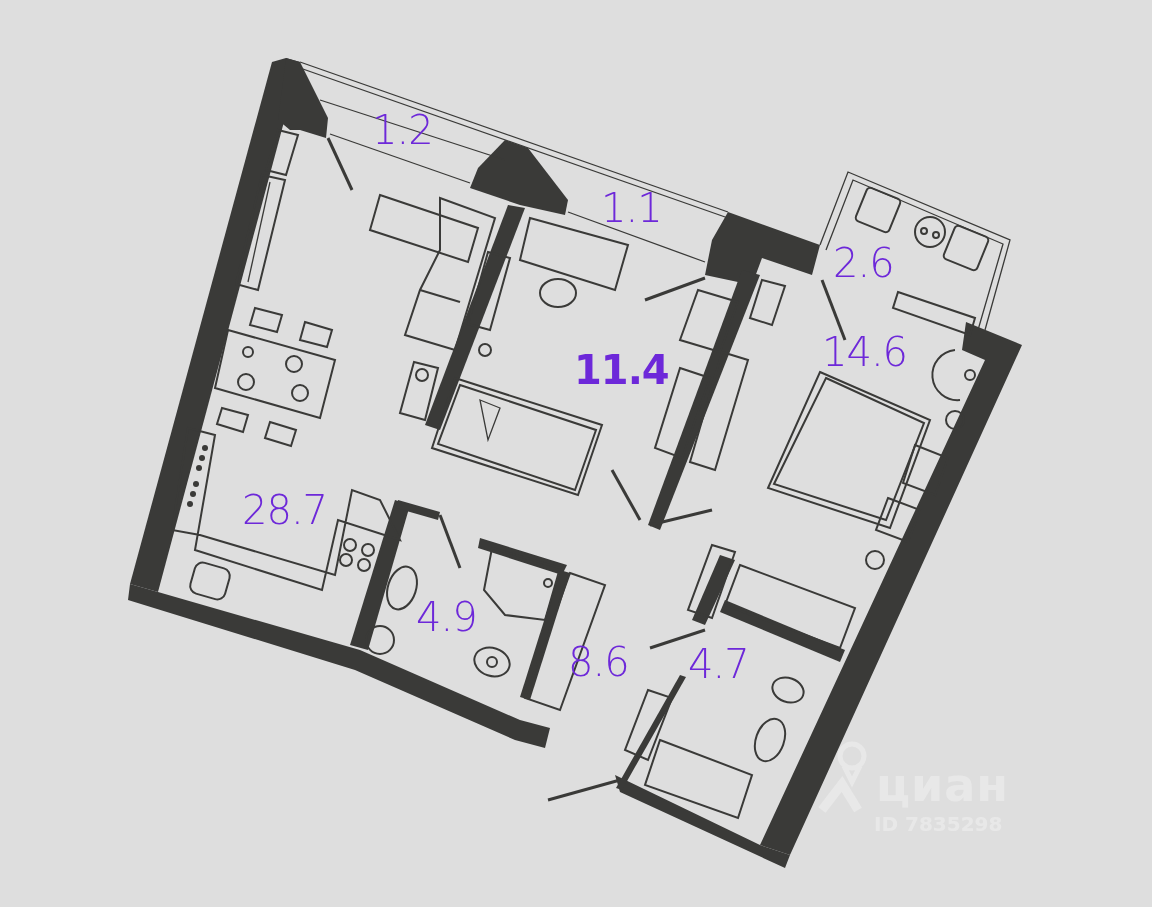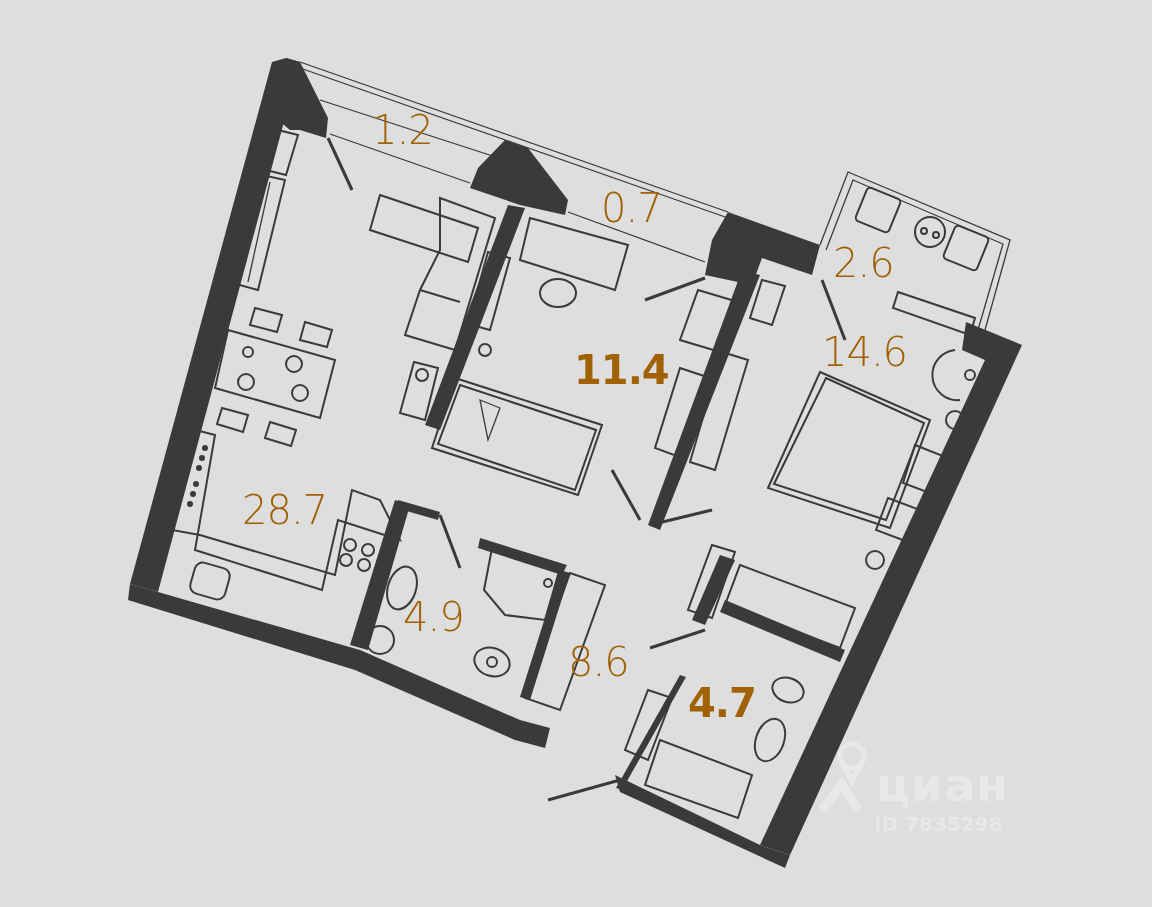--- a/index.html
+++ b/index.html
@@ -2,21 +2,21 @@
 <html><head>
 <meta charset="utf-8">
 <style>
   html,body{margin:0;padding:0;background:#dedede;}
   body{width:1152px;height:907px;overflow:hidden;position:relative;font-family:"DejaVu Sans",sans-serif;}
   #plan{position:absolute;left:0;top:0;}
   .wall{fill:#3a3a38;}
   .ln{fill:none;stroke:#3a3a38;stroke-width:2;}
   .thin{fill:none;stroke:#3a3a38;stroke-width:1.3;}
   .door{stroke:#3a3a38;stroke-width:3;fill:none;}
-  .area{position:absolute;color:#a16207;font-family:"DejaVu Sans",sans-serif;font-size:40px;font-weight:300;letter-spacing:-1px;line-height:1;}
+  .area{position:absolute;color:#6d28d9;font-family:"DejaVu Sans",sans-serif;font-size:40px;font-weight:300;letter-spacing:-1px;line-height:1;}
   .wm{position:absolute;left:818px;top:738px;color:#eaeaea;opacity:.9;}
   .wm .brand{font-family:"DejaVu Sans",sans-serif;font-size:46px;font-weight:700;position:absolute;left:58px;top:20px;letter-spacing:1px;}
   .wm .id{font-family:"DejaVu Sans",sans-serif;font-size:20px;font-weight:700;position:absolute;left:56px;top:74px;white-space:nowrap;}
   .wm svg{position:absolute;left:0;top:0;}
 </style>
 </head>
 <body>
 
 <svg id="plan" width="1152" height="907" viewBox="0 0 1152 907">
 
@@ -163,28 +163,28 @@
     <polygon class="ln" points="712,545 735,552 712,618 688,610"></polygon>
     <polygon class="ln" points="740,565 855,608 840,648 725,605"></polygon>
     <ellipse class="ln" cx="788" cy="690" rx="16" ry="12" transform="rotate(20 788 690)"></ellipse>
     <ellipse class="ln" cx="770" cy="740" rx="14" ry="22" transform="rotate(20 770 740)"></ellipse>
     <polygon class="ln" points="660,740 752,775 738,818 645,785"></polygon>
     <polygon class="ln" points="648,690 672,698 648,760 625,750"></polygon>
   </g>
 </svg>
 
 <div class="area" style="left:372px;top:110px;">1.2</div>
-<div class="area" style="left:601px;top:188px;">0.7</div>
+<div class="area" style="left:601px;top:188px;">1.1</div>
 <div class="area" style="left:833px;top:243px;">2.6</div>
 <div class="area" style="left:574px;top:350px;font-weight:bold;">11.4</div>
 <div class="area" style="left:822px;top:332px;">14.6</div>
 <div class="area" style="left:242px;top:490px;">28.7</div>
-<div class="area" style="left:403px;top:597px;">4.9</div>
+<div class="area" style="left:416px;top:597px;">4.9</div>
 <div class="area" style="left:568px;top:642px;">8.6</div>
-<div class="area" style="left:688px;top:683px;font-weight:bold;">4.7</div>
+<div class="area" style="left:688px;top:644px;">4.7</div>
 
 <div class="wm">
   <svg width="60" height="80" viewBox="0 0 60 80">
     <circle cx="34" cy="18" r="12" fill="none" stroke="#eaeaea" stroke-width="5"></circle>
     <path d="M26 28 L34 44 L42 28" fill="none" stroke="#eaeaea" stroke-width="5"></path>
     <path d="M4 72 L24 46 L40 72" fill="none" stroke="#eaeaea" stroke-width="9" stroke-linejoin="miter"></path>
   </svg>
   <span class="brand">циан</span>
   <span class="id">ID 7835298</span>
 </div>

